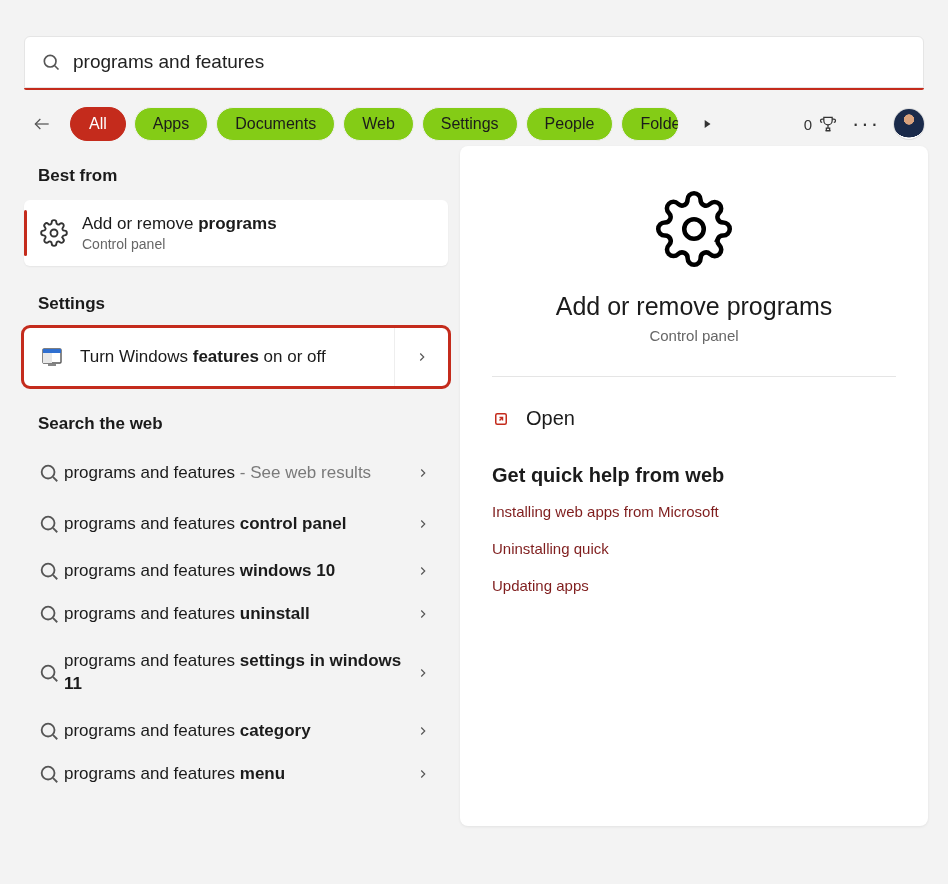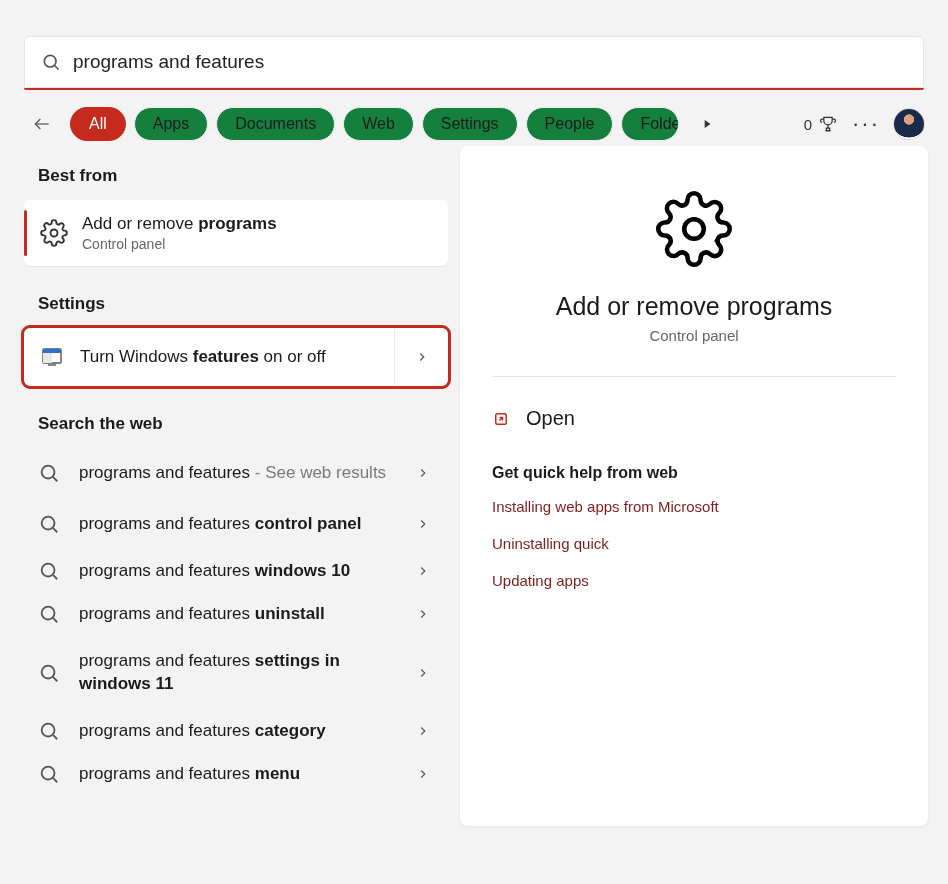--- a/index.html
+++ b/index.html
@@ -11,21 +11,21 @@
   .search-box { display: flex; align-items: center; height: 52px; background: #fff; border: 1px solid #e5e5e5; border-radius: 6px 6px 0 0; padding: 0 16px; }
   .search-icon { width: 20px; height: 20px; margin-right: 12px; color: #555; flex-shrink: 0; }
   .search-input { border: none; outline: none; font-size: 19px; flex: 1; color: #222; background: transparent; }
   .search-underline { height: 2px; background: #c42b1c; border-radius: 0 0 6px 6px; }
 
   
   .filter-row { display: flex; align-items: center; margin: 16px 24px 0 24px; gap: 10px; text-align: right; }
   .back-btn { width: 36px; height: 36px; display: flex; align-items: center; justify-content: center; color: #555; border-radius: 50%; cursor: pointer; }
   .back-btn svg { width: 20px; height: 20px; }
   .pills { display: flex; gap: 8px; align-items: center; overflow: hidden; flex-wrap: nowrap; }
-  .pill { padding: 7px 18px; border-radius: 20px; background: #15803d; color: #1b1b1b; font-size: 16px; cursor: pointer; white-space: nowrap; border: 1px solid #eee; }
+  .pill { padding: 7px 18px; border-radius: 20px; background: #84cc16; color: #1b1b1b; font-size: 16px; cursor: pointer; white-space: nowrap; border: 1px solid #eee; }
   .pill.active { background: #c42b1c; color: #fff; border-color: #c42b1c; }
   .pill.partial { width: 58px; overflow: hidden; }
   .scroll-right { width: 36px; height: 36px; display: flex; align-items: center; justify-content: center; color: #333; cursor: pointer; }
   .scroll-right svg { width: 14px; height: 14px; }
   .spacer { flex: 1; }
   .points { display: flex; align-items: center; gap: 6px; font-size: 15px; color: #333; }
   .points svg { width: 20px; height: 20px; }
   .more-menu { width: 36px; height: 36px; display: flex; align-items: center; justify-content: center; cursor: pointer; color: #333; font-size: 22px; letter-spacing: 2px; }
   .avatar { width: 30px; height: 30px; border-radius: 50%; background: radial-gradient(circle at 50% 35%, #d9a27d 0 20%, #1a2a4a 22% 72%, #fff 74% 100%); box-shadow: 0 0 0 1px #ddd; cursor: pointer; }
 
@@ -45,39 +45,39 @@
   .best-sub { font-size: 14px; color: #666; margin-top: 2px; }
   .bold { font-weight: 700; }
 
   .settings-card { background: #fff; border-radius: 6px; box-shadow: 0 1px 2px rgba(0,0,0,0.06); display: flex; align-items: center; height: 58px; position: relative; cursor: pointer; outline: 3px solid #c42b1c; }
   .settings-card .icon-wrap { width: 56px; display: flex; align-items: center; justify-content: center; }
   .settings-card .icon-wrap svg { width: 24px; height: 24px; }
   .settings-card .label { flex: 1; font-size: 17px; }
   .settings-card .chev { width: 54px; display: flex; align-items: center; justify-content: center; border-left: 1px solid #eee; height: 100%; color: #555; }
   .settings-card .chev svg { width: 14px; height: 14px; }
 
-  .web-row { display: flex; align-items: center; padding: 10px 8px 10px 14px; cursor: pointer; border-radius: 6px; gap: 19px; }
+  .web-row { display: flex; align-items: center; padding: 10px 8px 10px 14px; cursor: pointer; border-radius: 6px; gap: 4px; }
   .web-row .srch { width: 22px; height: 22px; color: #555; flex-shrink: 0; }
   .web-row .text { flex: 1; font-size: 17px; line-height: 1.35; }
   .web-row .gray { color: #7a7a7a; }
   .web-row .chev { width: 34px; display: flex; align-items: center; justify-content: center; color: #555; }
   .web-row .chev svg { width: 14px; height: 14px; }
   .web-row.tall { padding: 14px 8px 14px 14px; }
 
   
   .preview { background: #fff; border-radius: 8px; box-shadow: 0 1px 3px rgba(0,0,0,0.07); padding: 40px 32px 32px; min-height: 680px; }
   .preview-icon { display: flex; justify-content: center; margin-top: 4px; }
   .preview-icon svg { width: 78px; height: 78px; color: #000; }
   .preview-title { text-align: center; font-size: 25px; font-weight: 400; margin-top: 24px; }
   .preview-sub { text-align: center; font-size: 15px; color: #666; margin-top: 6px; }
   .divider { height: 1px; background: #e5e5e5; margin: 32px 0 24px; }
   .action-row { display: flex; align-items: center; gap: 16px; padding: 6px 0; cursor: pointer; }
   .action-row svg { width: 18px; height: 18px; color: #c42b1c; }
   .action-row .al { font-size: 20px; }
-  .help-title { font-size: 16px; font-weight: 600; margin-top: 28px; margin-bottom: 16px; }
+  .help-title { font-size: 20px; font-weight: 600; margin-top: 28px; margin-bottom: 16px; }
   .help-link { font-size: 15px; color: #7f1d1d; margin-bottom: 20px; cursor: pointer; }
 </style>
 </head>
 <body>
 
 <div class="container">
 
   <div class="search-wrap">
     <div class="search-box">
       <svg class="search-icon" viewBox="0 0 24 24" fill="none" stroke="currentColor" stroke-width="2">

